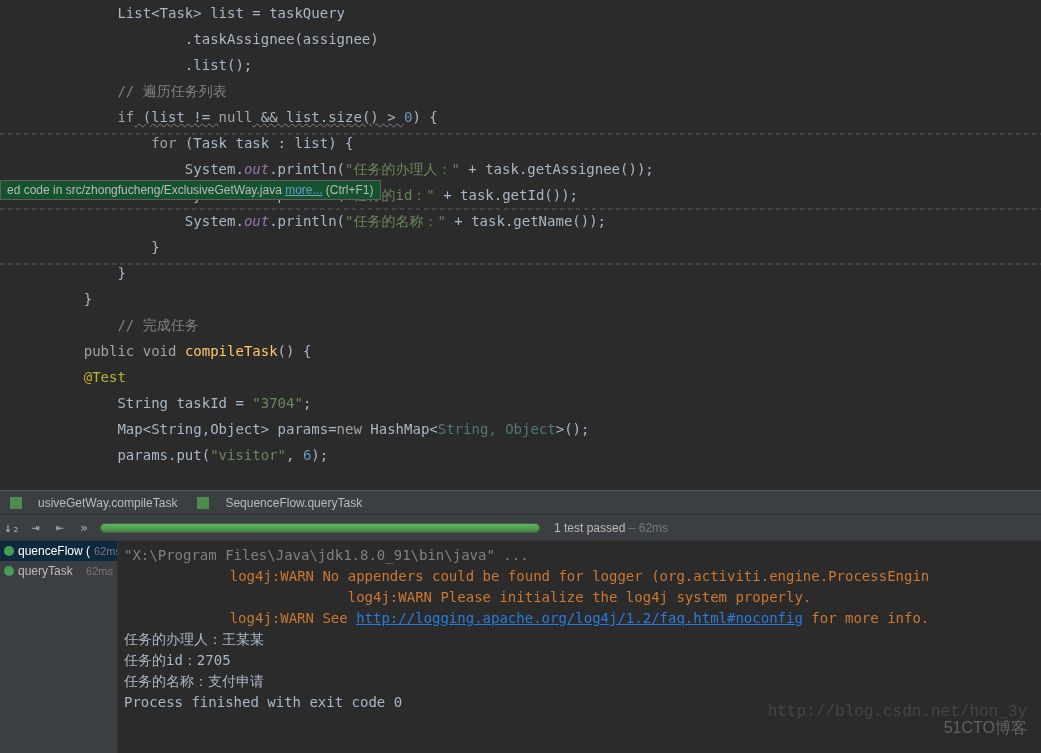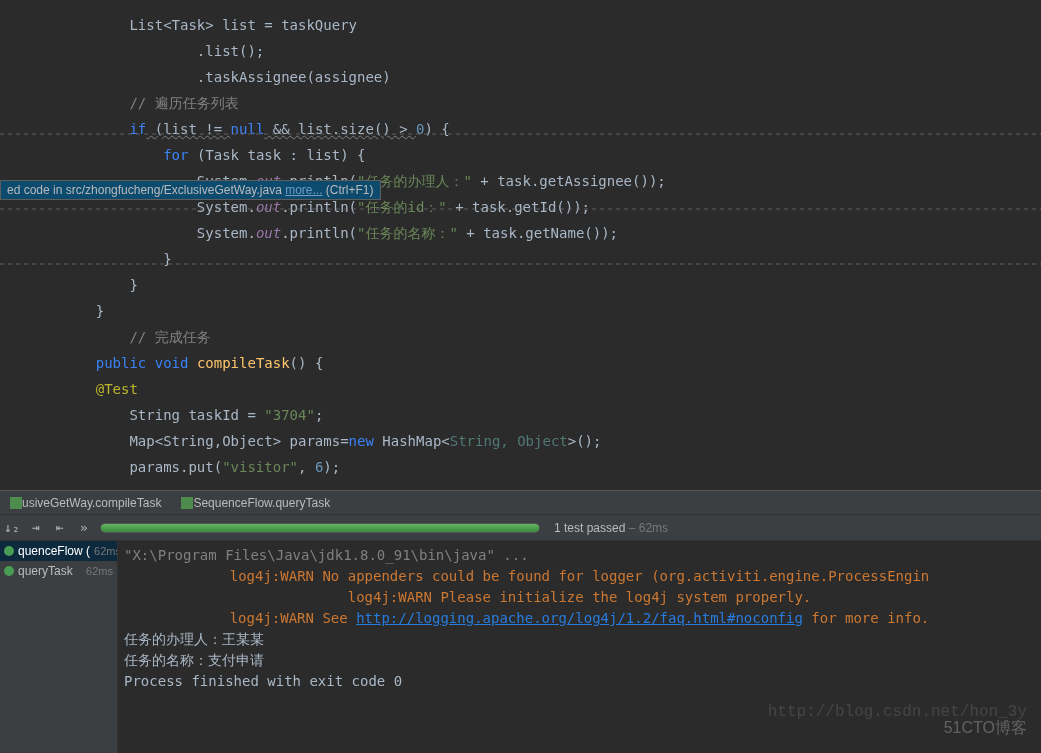--- a/index.html
+++ b/index.html
@@ -8,44 +8,44 @@
   font-family: "Consolas", "Monaco", monospace;
   font-size: 14px;
   color: #a9b7c6;
   width: 1041px;
   height: 753px;
   overflow: hidden;
   position: relative;
 }
 .editor-area {
   background: #2b2b2b;
-  padding: 12px;
+  padding: 0;
   position: relative;
   height: 490px;
   overflow: hidden;
 }
 .code-line {
   white-space: pre;
   line-height: 26px;
   padding-left: 50px;
 }
-.kw { color: #3b82f6; }
+.kw { color: #a3a3a3; }
 .str { color: #6a8759; }
 .num { color: #6897bb; }
 .comment { color: #808080; }
 .field { color: #9876aa; font-style: italic; }
 .annotation { color: #bbb529; }
 .method { color: #a9b7c6; }
 .class { color: #a9b7c6; }
 .id-underline { text-decoration: underline wavy #808080; text-decoration-thickness: 1px; }
 .tooltip {
   position: absolute;
   left: 0;
   top: 180px;
-  background: #0c4a6e;
+  background: #14532d;
   color: #bababa;
   border: 1px solid #5e5e5e;
   padding: 2px 6px;
   font-size: 12px;
   font-family: sans-serif;
   z-index: 10;
 }
 .tooltip a { color: #6f9bc9; text-decoration: underline; }
 .wavy-line {
   position: absolute;
@@ -62,21 +62,21 @@
   display: flex;
   align-items: center;
   font-family: sans-serif;
   font-size: 12px;
   color: #bbb;
 }
 .panel-tab {
   padding: 3px 10px;
   display: flex;
   align-items: center;
-  gap: 0;
+  gap: 16px;
 }
 .panel-tab .icon-sq {
   width: 12px;
   height: 12px;
   background: #4e8c4e;
   display: inline-block;
 }
 .toolbar-row {
   background: #3c3f41;
   border-top: 1px solid #323232;
@@ -177,22 +177,22 @@
   color: rgba(200,200,200,0.35);
   font-family: sans-serif;
   font-size: 16px;
 }
 </style>
 </head>
 <body>
 
 <div class="editor-area">
   <div class="code-line"><span class="class">        List&lt;Task&gt; list = taskQuery</span></div>
+  <div class="code-line"><span>                .taskAssignee(assignee)</span></div>
   <div class="code-line"><span>                .list();</span></div>
-  <div class="code-line"><span>                .taskAssignee(assignee)</span></div>
   <div class="code-line"><span class="comment">        // 遍历任务列表</span></div>
   <div class="code-line">        <span class="kw">if</span><span class="id-underline"> (list != </span><span class="kw">null</span><span class="id-underline"> &amp;&amp; list.size() &gt; </span><span class="num">0</span><span>) {</span></div>
   <div class="code-line">            <span class="kw">for</span><span> (Task task : list) {</span></div>
   <div class="code-line">                <span>System.</span><span class="field">out</span><span>.println(</span><span class="str">"任务的办理人："</span><span> + task.getAssignee());</span></div>
   <div class="code-line">                <span>System.</span><span class="field">out</span><span>.println(</span><span class="str">"任务的id："</span><span> + task.getId());</span></div>
   <div class="code-line">                <span>System.</span><span class="field">out</span><span>.println(</span><span class="str">"任务的名称："</span><span> + task.getName());</span></div>
   <div class="code-line"><span>            }</span></div>
   <div class="code-line"><span>        }</span></div>
   <div class="code-line"><span></span></div>
   <div class="code-line"><span>    }</span></div>
@@ -248,20 +248,21 @@
       <span>queryTask</span>
         <span class="tree-time">62ms</span>
     </div>
   </div>
   <div class="console">
     <div class="console-line cmd">"X:\Program Files\Java\jdk1.8.0_91\bin\java" ...</div>
     <div class="console-line warn">log4j:WARN No appenders could be found for logger (org.activiti.engine.ProcessEngin</div>
     <div class="console-line warn">log4j:WARN Please initialize the log4j system properly.</div>
     <div class="console-line warn"><span>log4j:WARN See </span><a href="#">http://logging.apache.org/log4j/1.2/faq.html#noconfig</a><span> for more info.</span></div>
     <div class="console-line">任务的办理人：王某某</div>
+    <div class="console-line">任务的id：2705</div>
     <div class="console-line">任务的名称：支付申请</div>
     <div class="console-line"></div>
     <div class="console-line">Process finished with exit code 0</div>
   </div>
 </div>
 
 <div class="watermark1">http://blog.csdn.net/hon_3y</div>
 <div class="watermark2">51CTO博客</div>
 
 </body></html>

